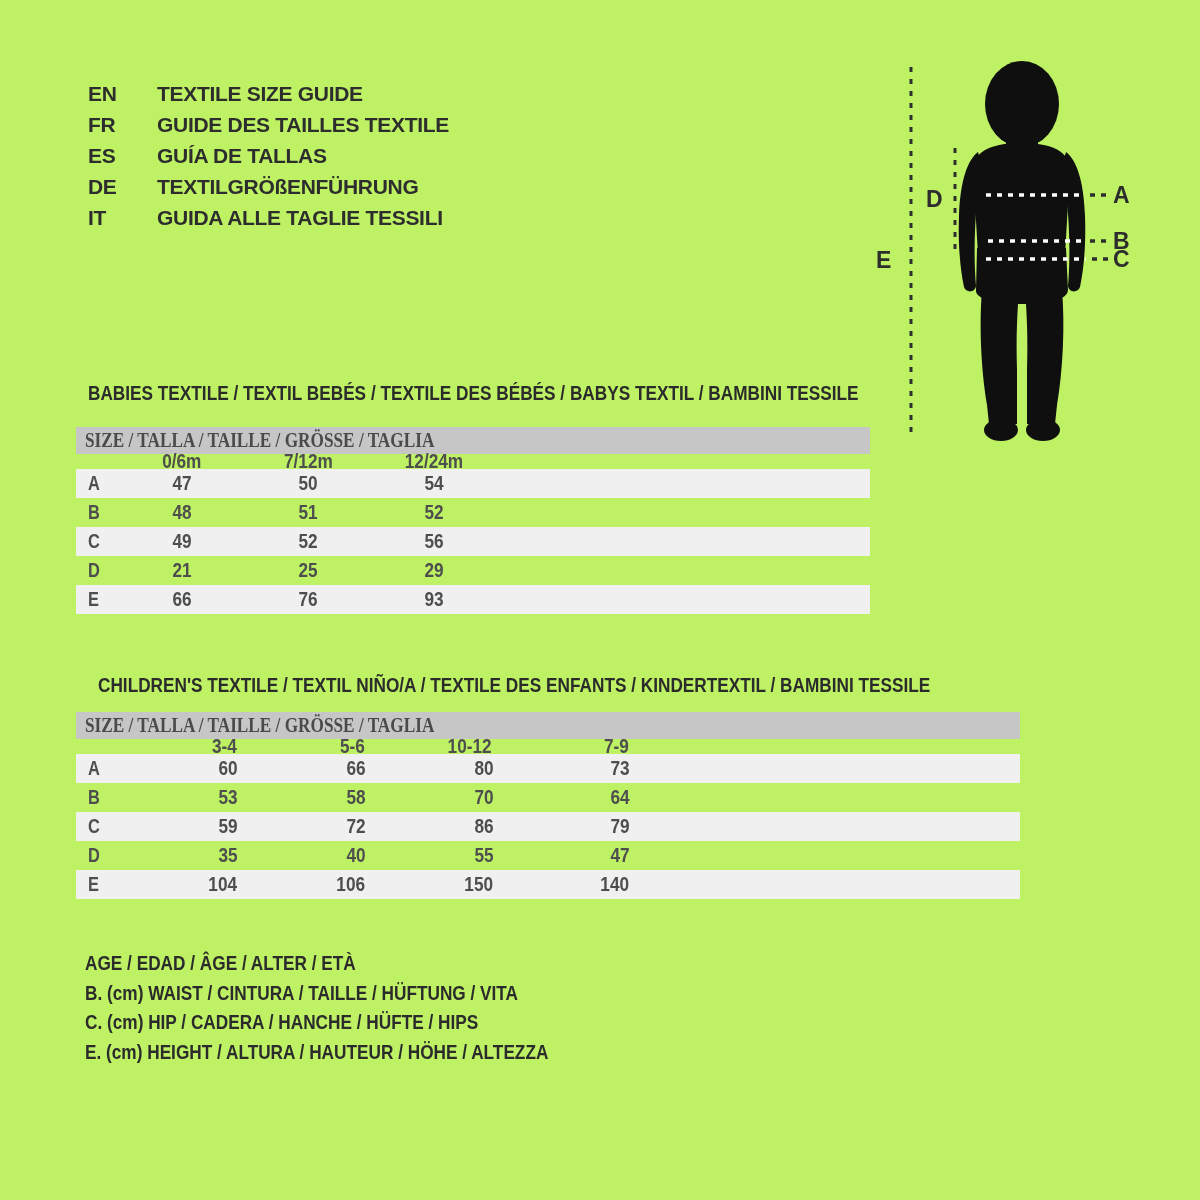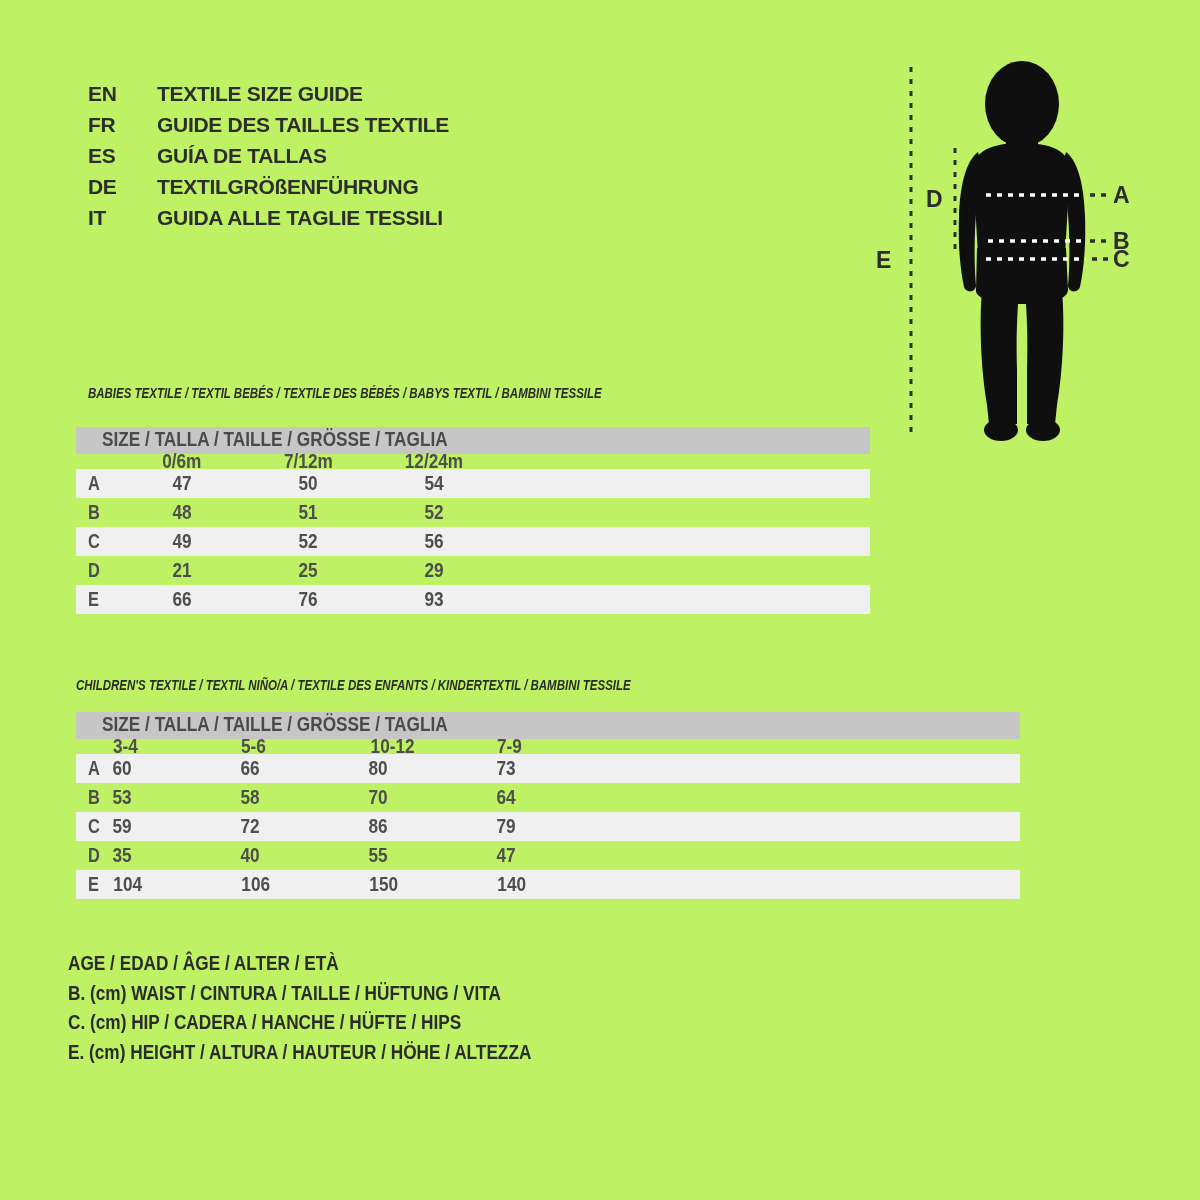--- a/index.html
+++ b/index.html
@@ -16,42 +16,42 @@
   .lang-block { position:absolute; left:88px; top:78px; }
   .lang-row { display:flex; height:31px; align-items:center; font-size:21px; letter-spacing:-0.3px; }
   .lang-code { width:69px; }
 
   
   .figure-svg { position:absolute; left:860px; top:40px; }
   .figure-svg text { font-size:23px; font-weight:bold; fill:#2d2d2d;
     font-family:"Liberation Sans","DejaVu Sans",sans-serif; }
 
   
-  .section-title { position:absolute; font-size:14px; line-height:24px; color:#2b2b2b;font-style:italic; }
+  .section-title { position:absolute; font-size:21px; line-height:24px; color:#2b2b2b; }
   .babies-title   { left:88px; top:381px; }
-  .children-title { left:76px; top:673px; }
+  .children-title { left:98px; top:673px; }
 
   
   .size-table { position:absolute; font-size:20px; color:#4e4e4e; }
   .babies-table   { left:76px; top:427px; width:794px; }
   .children-table { left:76px; top:712px; width:944px; }
-  .bar { height:27px; background:#c6c6c6; display:flex; align-items:flex-start;
-         padding-left:26px; font-size:21px; color:#4a4a4a; }
+  .bar { height:27px; background:#c6c6c6; display:flex; align-items:center;
+         padding-left:9px; font-size:21px; color:#4a4a4a;font-family:Liberation Serif, serif; }
   .thead { height:15px; display:flex; align-items:center; }
   .trow  { height:29px; display:flex; align-items:center; }
   .stripe { background:#f0f0f0; }
   .lcell { padding-left:12px; }
   .babies-table   .lcell { width:43px; }
   .children-table .lcell { width:35px; }
   .babies-table   .cell { width:126px; text-align:center; }
-  .children-table .cell { width:128px; text-align:left; }
+  .children-table .cell { width:128px; text-align:right; }
   .children-table .cell.c4 { width:136px; }
 
   
-  .legend { position:absolute; left:68px; top:948px; font-size:21px; color:#2b2b2b; }
+  .legend { position:absolute; left:85px; top:948px; font-size:21px; color:#2b2b2b; }
   .legend-line { height:29.7px; display:flex; align-items:center; }
 </style>
 </head>
 <body>
 
 <div class="page">
 
   <div class="lang-block">
     <div class="lang-row">
       <span class="lang-code">EN</span>

